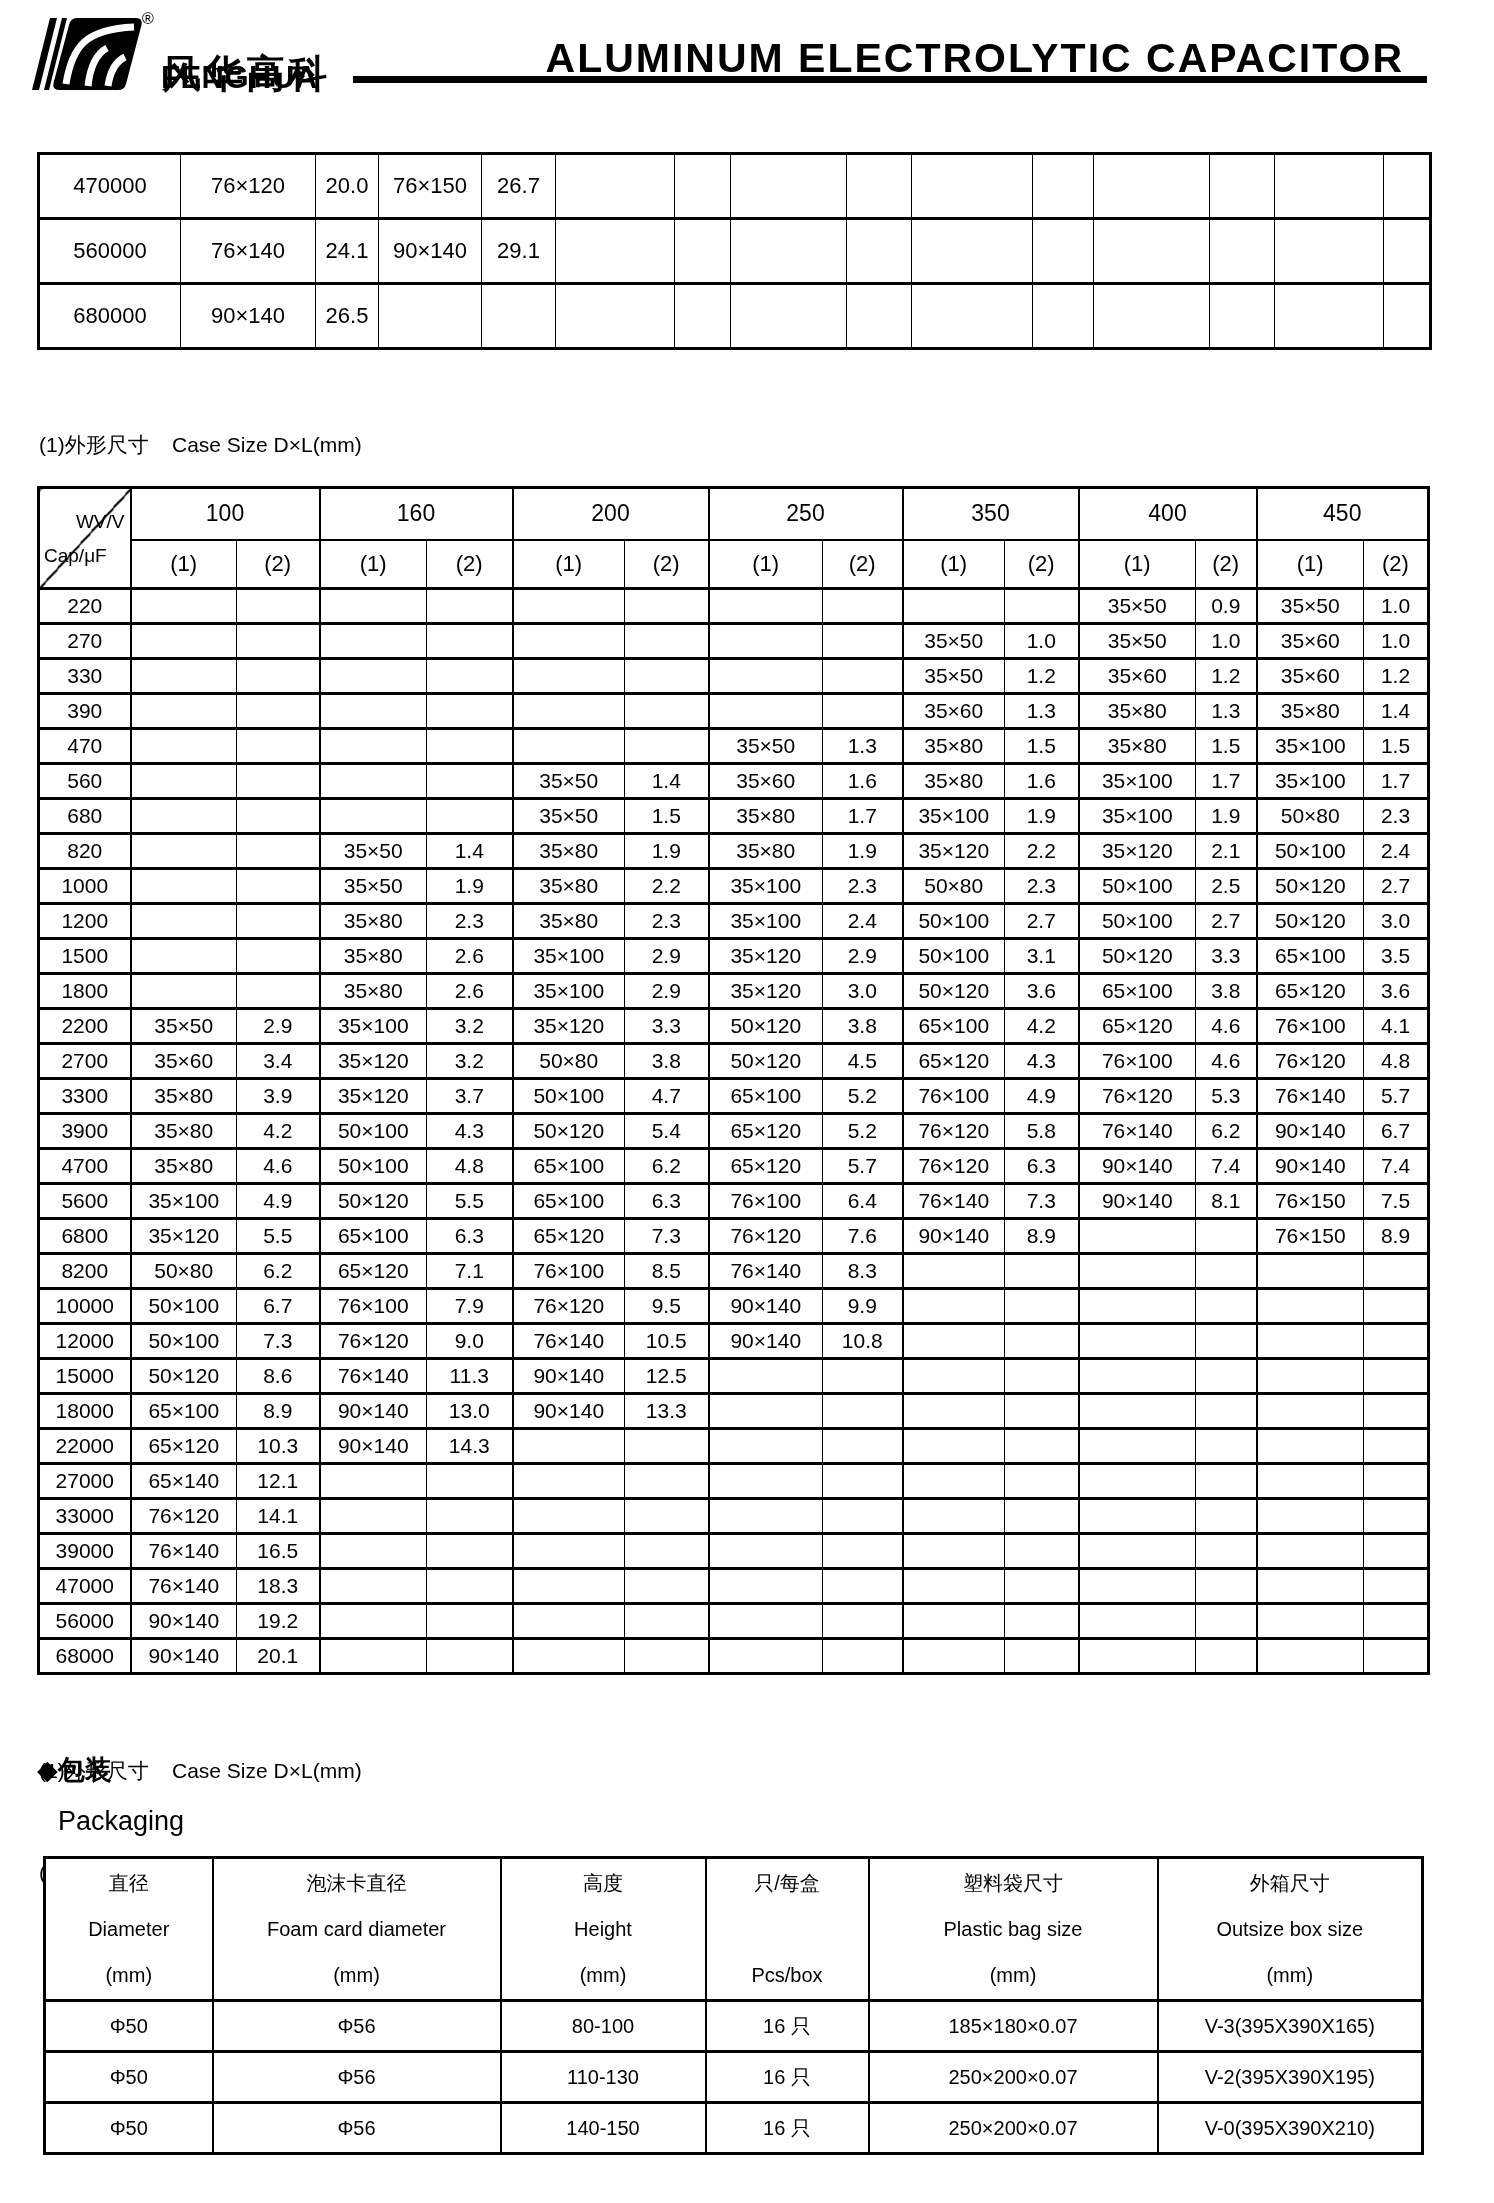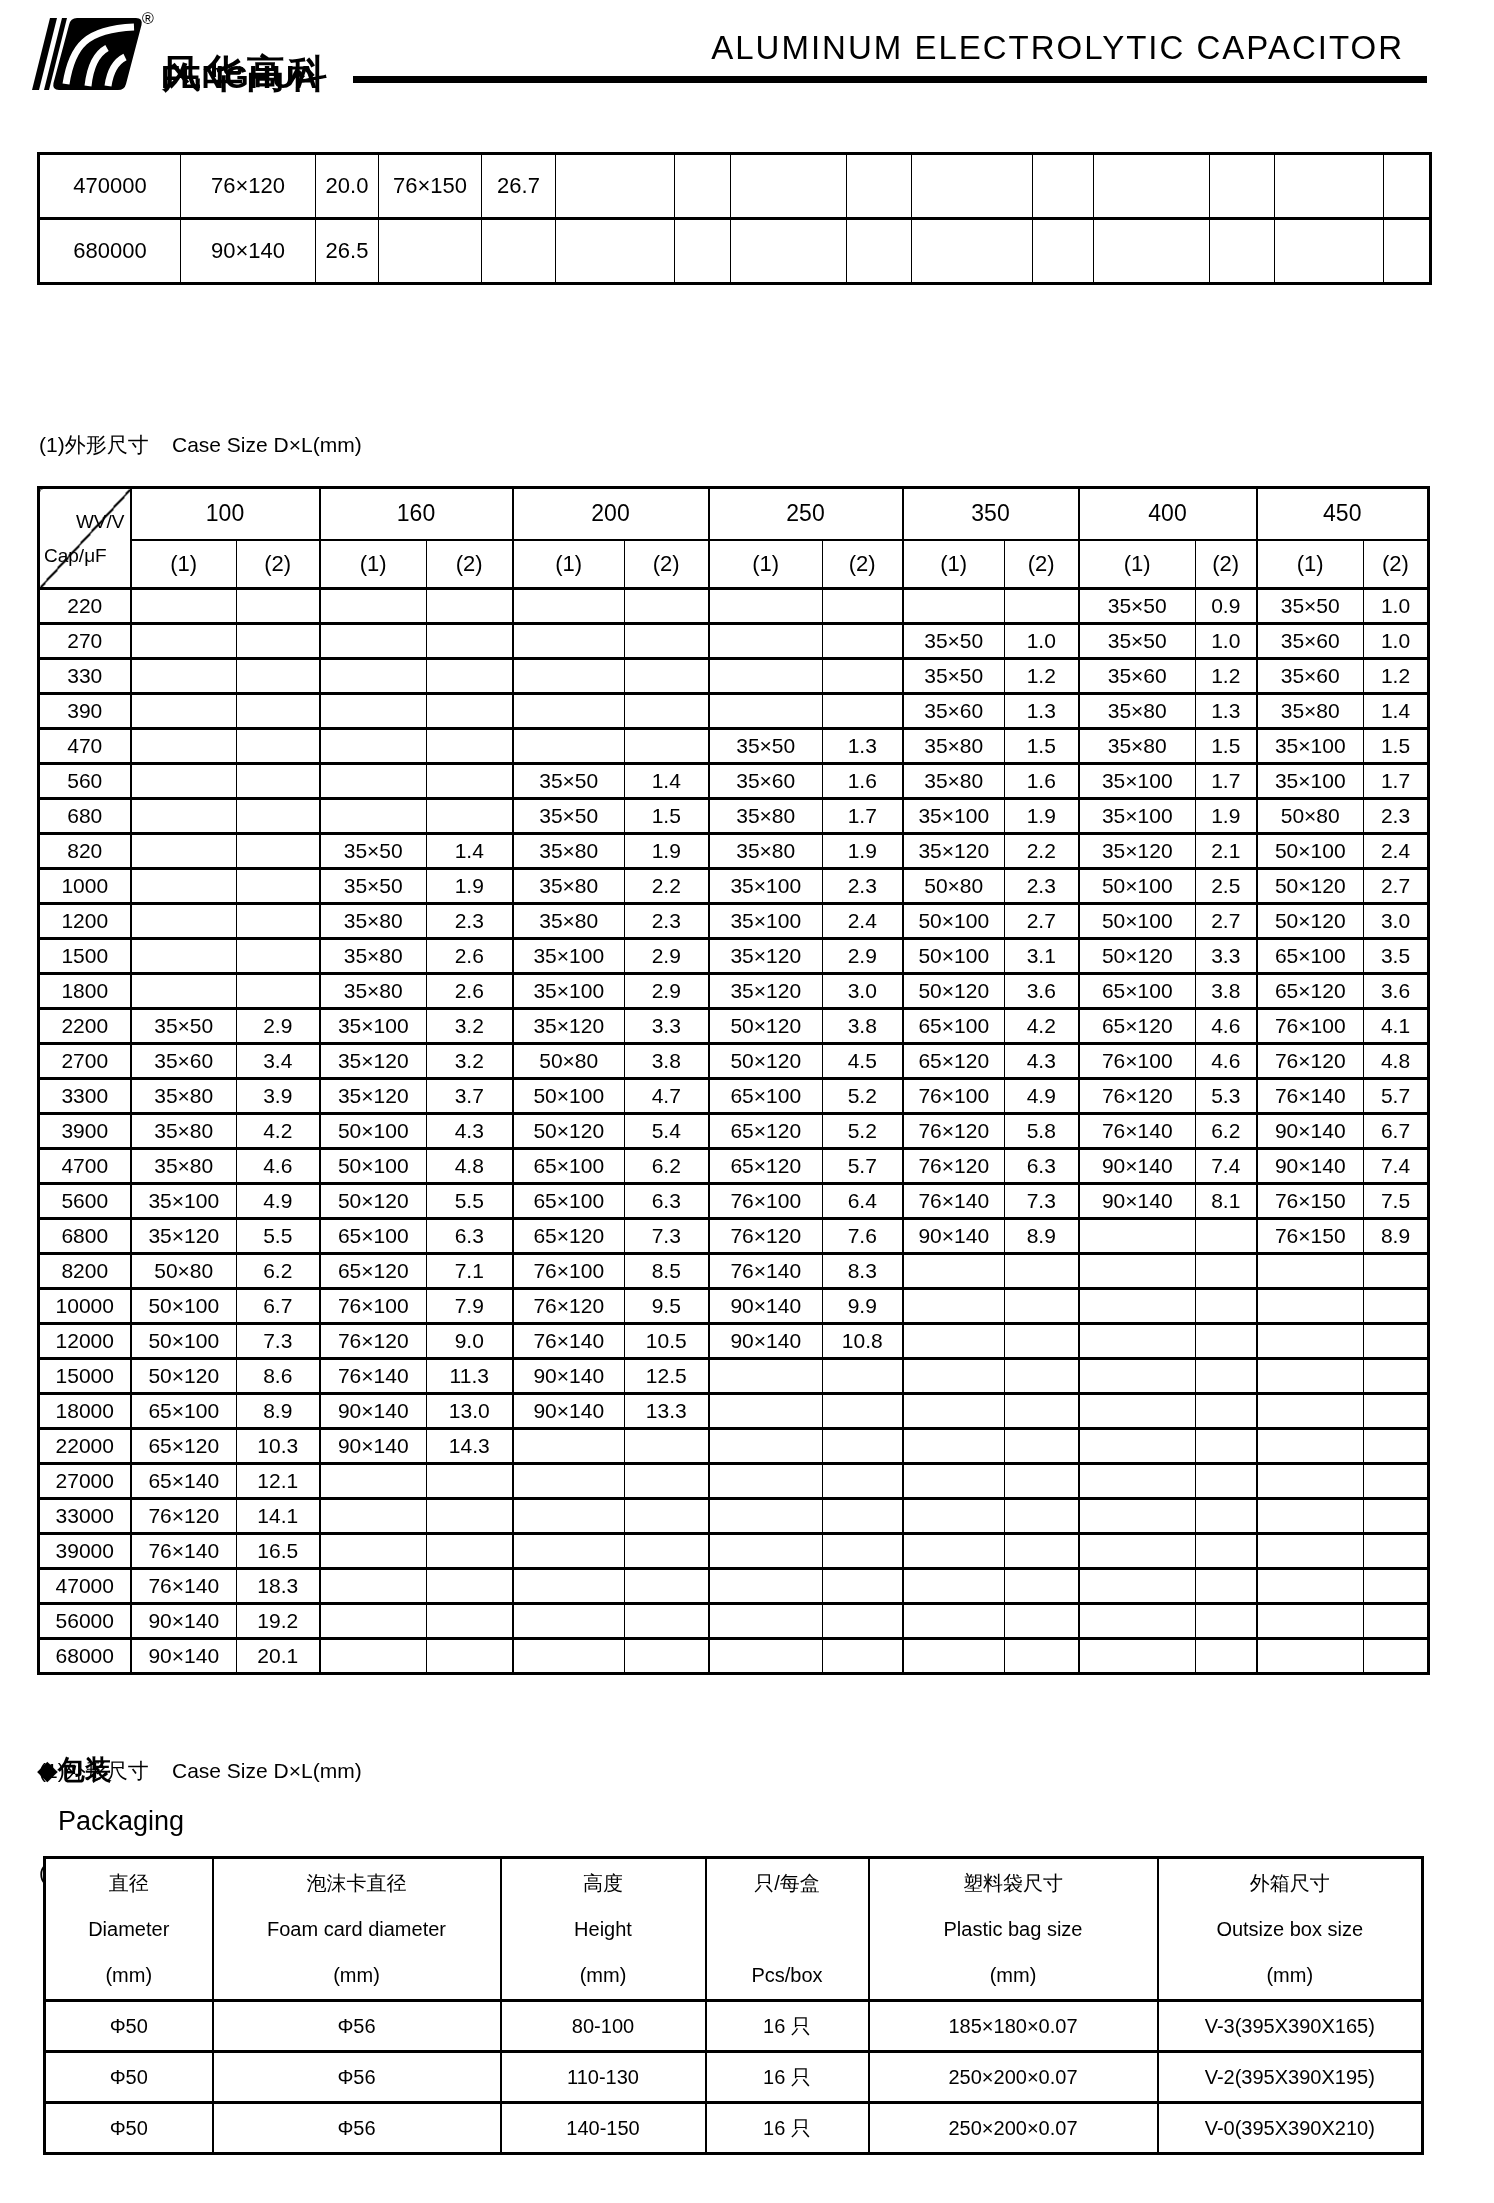--- a/index.html
+++ b/index.html
@@ -10,21 +10,21 @@
     font-family:"Liberation Sans","DejaVu Sans",sans-serif;
     color:#000;
     overflow:hidden;
   }
 
   
   .logo-mark { position:absolute; left:30px; top:16px; }
   .logo-reg { position:absolute; left:142px; top:10px; font-size:16px; }
   .logo-cn { position:absolute; left:162px; top:22px; font-size:39px; font-weight:bold; letter-spacing:3px; line-height:1;margin-top:32px; }
   .logo-en { position:absolute; left:161px; top:62px; font-size:31px; font-weight:bold; letter-spacing:0.5px; line-height:1; }
-  .doc-title { position:absolute; right:90px; top:29px; font-size:33px; font-weight:normal; letter-spacing:2px; white-space:nowrap; }
+  .doc-title { position:absolute; right:90px; top:35px; font-size:41px; font-weight:bold; letter-spacing:2px; white-space:nowrap; }
   .header-rule { position:absolute; left:353px; top:76px; width:1074px; height:7px; background:#000; }
 
   
   table { border-collapse:collapse; table-layout:fixed; background:#fff; }
   td, th { text-align:center; vertical-align:middle; overflow:hidden; white-space:nowrap; font-weight:normal; }
 
   
   #top-table { position:absolute; left:37px; top:152px; width:1392px; border:3px solid #000; }
   #top-table td { border:1px solid #000; border-top:3px solid #000; border-bottom:3px solid #000; height:65px; font-size:22px; }
 
@@ -105,20 +105,37 @@
       <col style="width:109px">
       <col style="width:47px">
   </colgroup>
   <tbody>
       <tr>
         <td>470000</td>
         <td>76×120</td>
         <td>20.0</td>
         <td>76×150</td>
         <td>26.7</td>
+        <td></td>
+        <td></td>
+        <td></td>
+        <td></td>
+        <td></td>
+        <td></td>
+        <td></td>
+        <td></td>
+        <td></td>
+        <td></td>
+      </tr>
+      <tr>
+        <td>560000</td>
+        <td>76×140</td>
+        <td>24.1</td>
+        <td>90×140</td>
+        <td>29.1</td>
         <td></td>
         <td></td>
         <td></td>
         <td></td>
         <td></td>
         <td></td>
         <td></td>
         <td></td>
         <td></td>
         <td></td>

